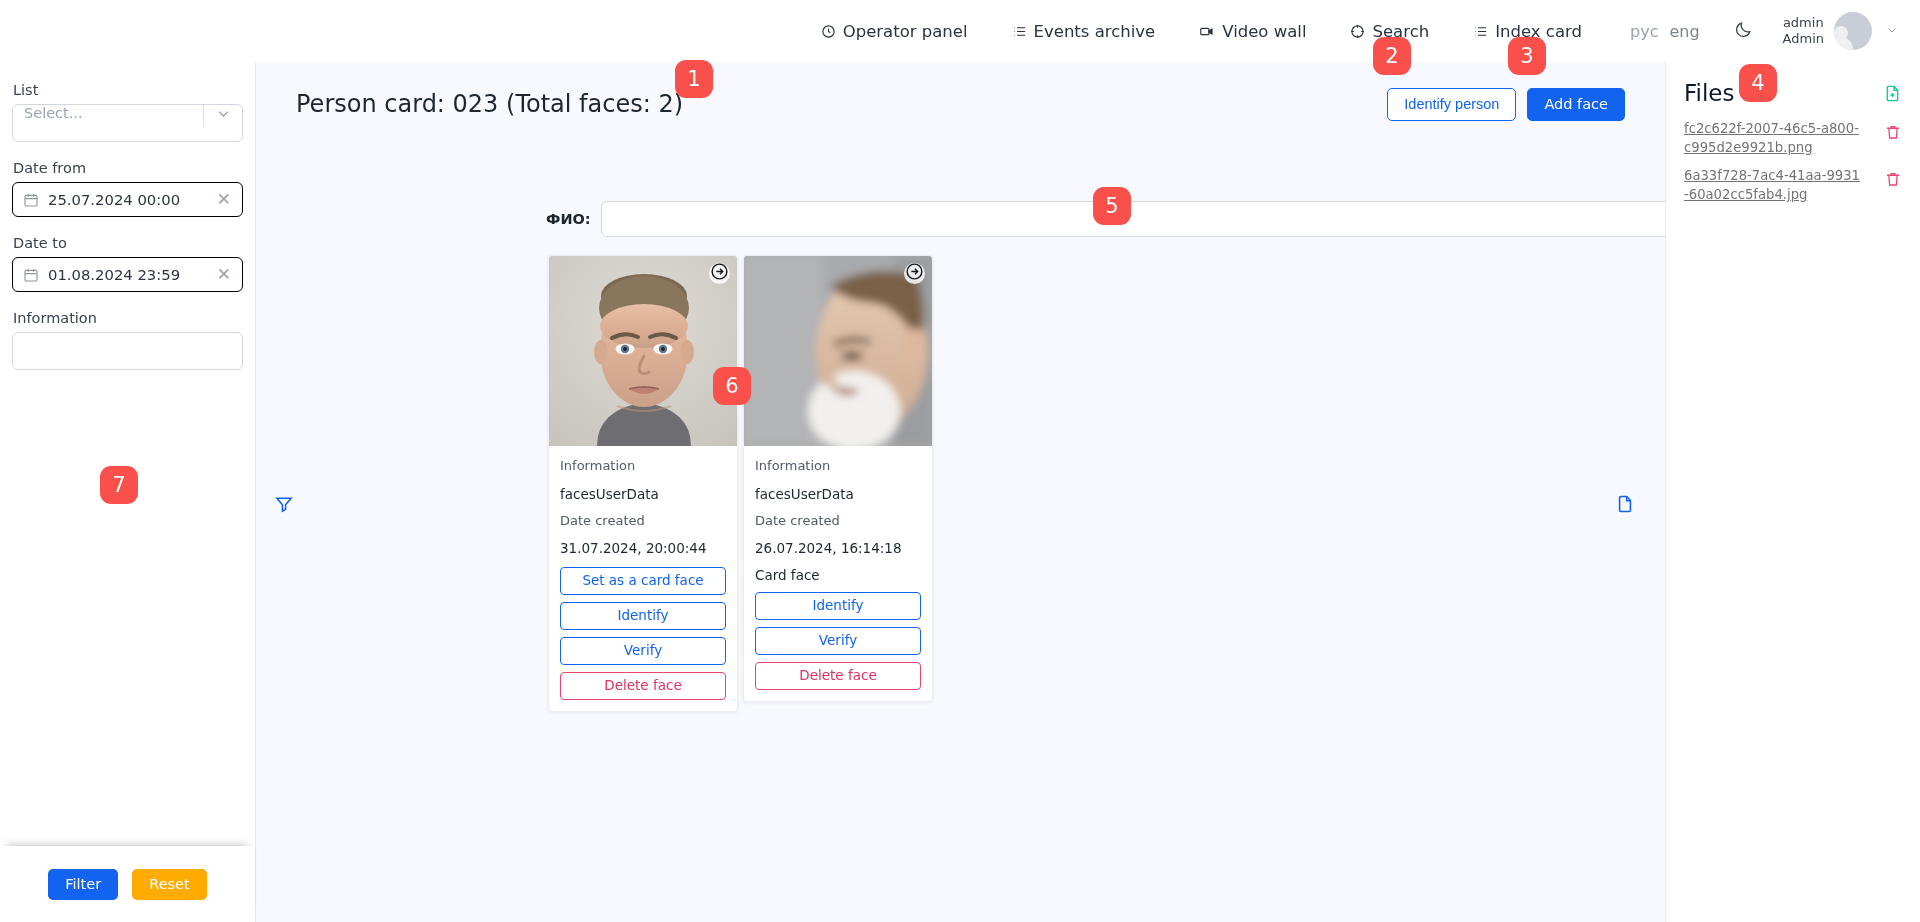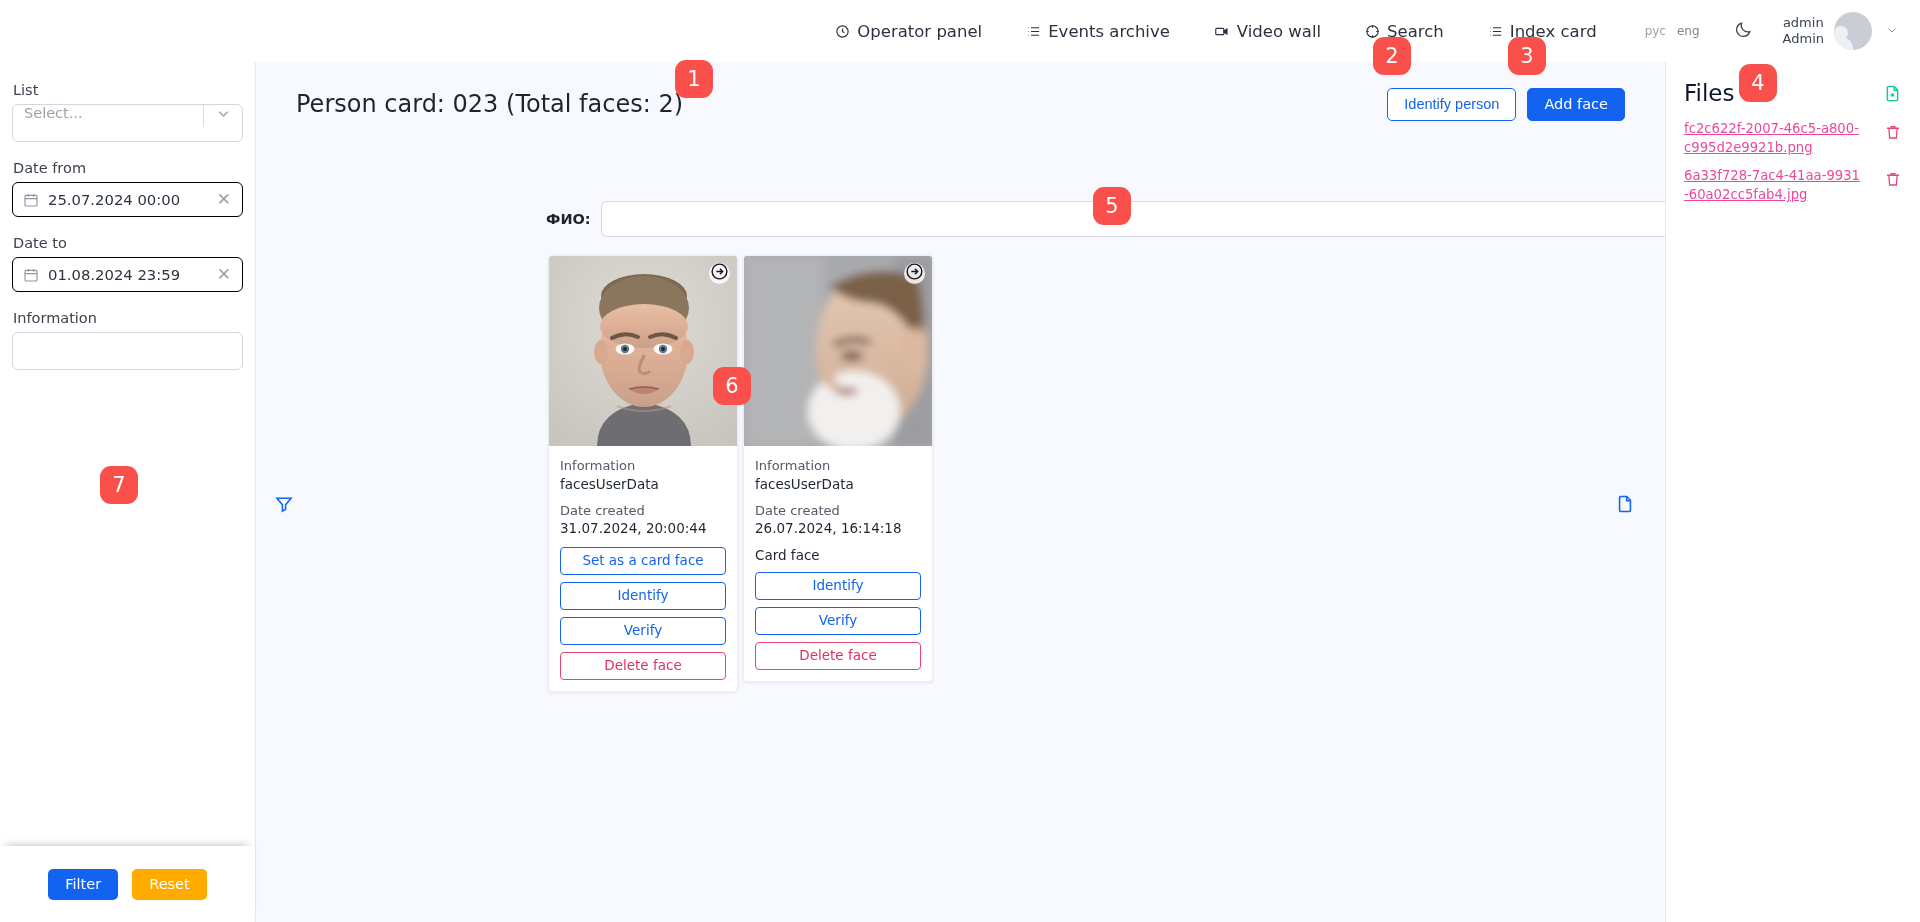--- a/index.html
+++ b/index.html
@@ -22,21 +22,21 @@
   }
   .nav-items { display: flex; align-items: center; gap: 0px; }
   .nav-item {
     display: flex; align-items: center; gap: 7px;
     padding: 0 22px; height: 40px;
     font-size: 16.5px; color: #2b3340; cursor: pointer;
     white-space: nowrap;
   }
   .nav-item .nico { display: inline-flex; align-items: center; color: #2b3340; }
   .lang-wrap { display: flex; align-items: center; gap: 11px; padding: 0 16px 0 26px; }
-  .lang { font-size: 12px; color: #9aa3ad; cursor: pointer; }
+  .lang { font-size: 16px; color: #9aa3ad; cursor: pointer; }
   .lang.active { color: #7d858f; }
   .theme-toggle { padding: 0 18px; cursor: pointer; display:flex; align-items:center; }
   .userblock { display: flex; align-items: center; gap: 10px; padding-left: 12px; cursor: pointer;}
   .userblock .utext { display: flex; flex-direction: column; align-items: center; line-height: 1.25; }
   .userblock .utext span { font-size: 13px; color: #3a4450; }
   .avatar {
     width: 38px; height: 38px; border-radius: 50%;
     background: #c9ced6; display: flex; align-items: flex-end; justify-content: center;
     overflow: hidden;
   }
@@ -141,42 +141,42 @@
   }
   .face-photo { position: relative; width: 100%; height: 190px; overflow: hidden; }
   .face-photo .goicon {
     position: absolute; right: 7px; top: 7px; width: 21px; height: 21px;
     border-radius: 50%; background: rgba(255,255,255,0.82);
     display: flex; align-items: center; justify-content: center; cursor: pointer;
   }
   .face-body { padding: 11px 11px 11px 11px; }
   .meta-block { margin-bottom: 9px; }
   .meta-k { font-size: 13px; color: #515a66; line-height: 1.35; }
-  .meta-v { font-size: 13.5px; color: #1d2630; line-height: 1.35; }
+  .meta-v { font-size: 13.5px; color: #1d2630; line-height: 1.35; margin-top: 10px; }
   .meta-single { font-size: 13.5px; color: #1d2630; margin-bottom: 9px; }
   .card-btn {
     display: block; width: 100%; height: 28px; margin-bottom: 7px;
     background: #fff; border-radius: 4px; font-size: 13.5px; cursor: pointer;
     font-family: inherit; line-height: 1;
   }
   .card-btn.blue { border: 1px solid #1263f0; color: #1263f0; }
   .card-btn.red  { border: 1px solid #e8456f; color: #e0305f; }
   .card-btn:last-child { margin-bottom: 0; }
 
   
   #files-panel {
     position: absolute; left: 1665px; top: 62px; width: 255px; height: 860px;
     background: #ffffff; border-left: 1px solid #e6e9ef;
     padding: 18px 18px 0 18px;
   }
   #files-head { display: flex; align-items: flex-start; justify-content: space-between; margin-bottom: 12px; }
   #files-title { font-size: 23px; color: #0f172a; }
   .file-row { display: flex; align-items: flex-start; justify-content: space-between; gap: 8px; margin-bottom: 9px; }
   .file-link {
-    font-size: 13.2px; color: #ec4899; text-decoration: underline;
+    font-size: 13.2px; color: #737373; text-decoration: underline;
     word-break: break-all; line-height: 1.45; cursor: pointer; max-width: 178px;
   }
   .icon-btn { cursor: pointer; display: flex; align-items: center; flex: 0 0 auto; padding-top: 4px;}
 
   
   .marker {
     position: absolute; width: 38px; height: 38px; border-radius: 11px;
     background: #f9504b; color: #fff; font-size: 21px;
     display: flex; align-items: center; justify-content: center;
     z-index: 60; font-family: "DejaVu Sans", "Liberation Sans", sans-serif;

